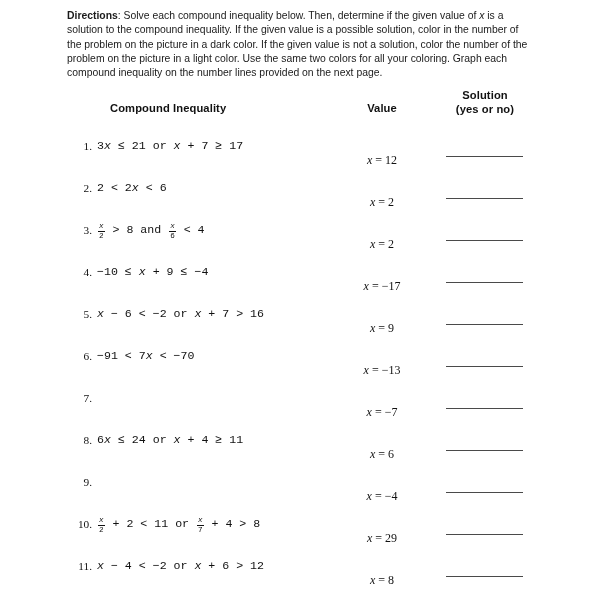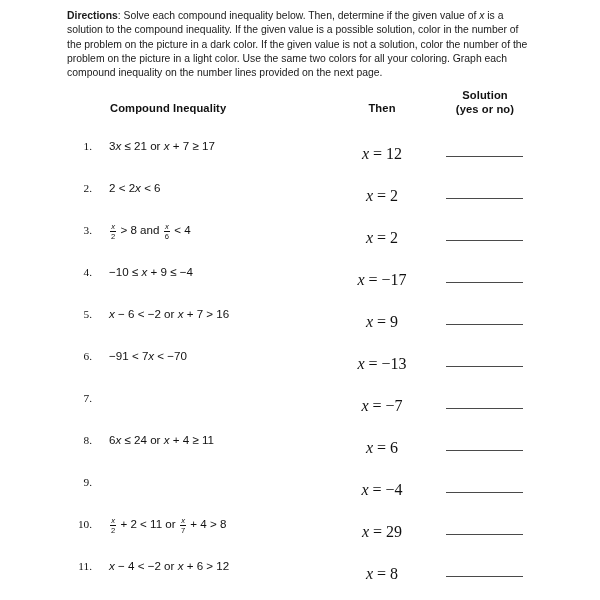--- a/index.html
+++ b/index.html
@@ -86,34 +86,34 @@
     left: 66px;
     top: 3px;
     width: 26px;
     text-align: right;
     font-size: 11.3px;
     font-family: "Liberation Serif", serif;
     color: #111111;
   }
   .row-ineq {
     position: absolute;
-    left: 109px;
+    left: 97px;
     top: 2px;
     font-size: 11.6px;
-    font-family: Liberation Sans, sans-serif;
+    font-family: Liberation Mono, monospace;
     color: #111111;
     white-space: nowrap;
   }
   .row-val {
     position: absolute;
     left: 340px;
-    top: 8px;
+    top: 16px;
     width: 84px;
     text-align: center;
-    font-size: 16px;
+    font-size: 12px;
     font-family: "Liberation Serif", serif;
     color: #111111;
     white-space: nowrap;
   }
   .row-line {
     position: absolute;
     left: 446px;
     top: 19px;
     width: 77px;
     height: 0;
@@ -153,21 +153,21 @@
 </style>
 </head>
 <body>
 
 <div class="directions">
   <span class="lead">Directions</span><span>: Solve each compound inequality below.  Then, determine if the given value of </span><span class="v">x</span><span> is a solution to the compound inequality.  If the given value is a possible solution, color in the number of the problem on the picture in a dark color.  If the given value is </span><span class="ital">not</span><span> a solution, color the number of the problem on the picture in a light color. Use the same two colors for all your coloring. Graph each compound inequality on the number lines provided on the next page.</span>
 </div>
 
 <div class="headers">
   <div class="hdr hdr-inequality">Compound Inequality</div>
-  <div class="hdr hdr-value">Then</div>
+  <div class="hdr hdr-value">Value</div>
   <div class="hdr hdr-solution">
     <span class="sub">Solution</span>
     <span class="sub">(yes or no)</span>
   </div>
 </div>
 
 <div class="rows" id="rows-container">
     <div class="row">
       <div class="row-num">1.</div>
       <div class="row-ineq">3<span class="v">x</span> ≤ 21 or <span class="v">x</span> + 7 ≥ 17</div>

